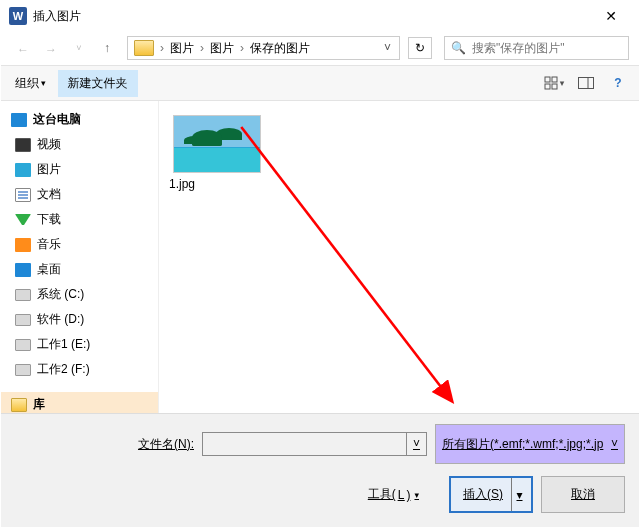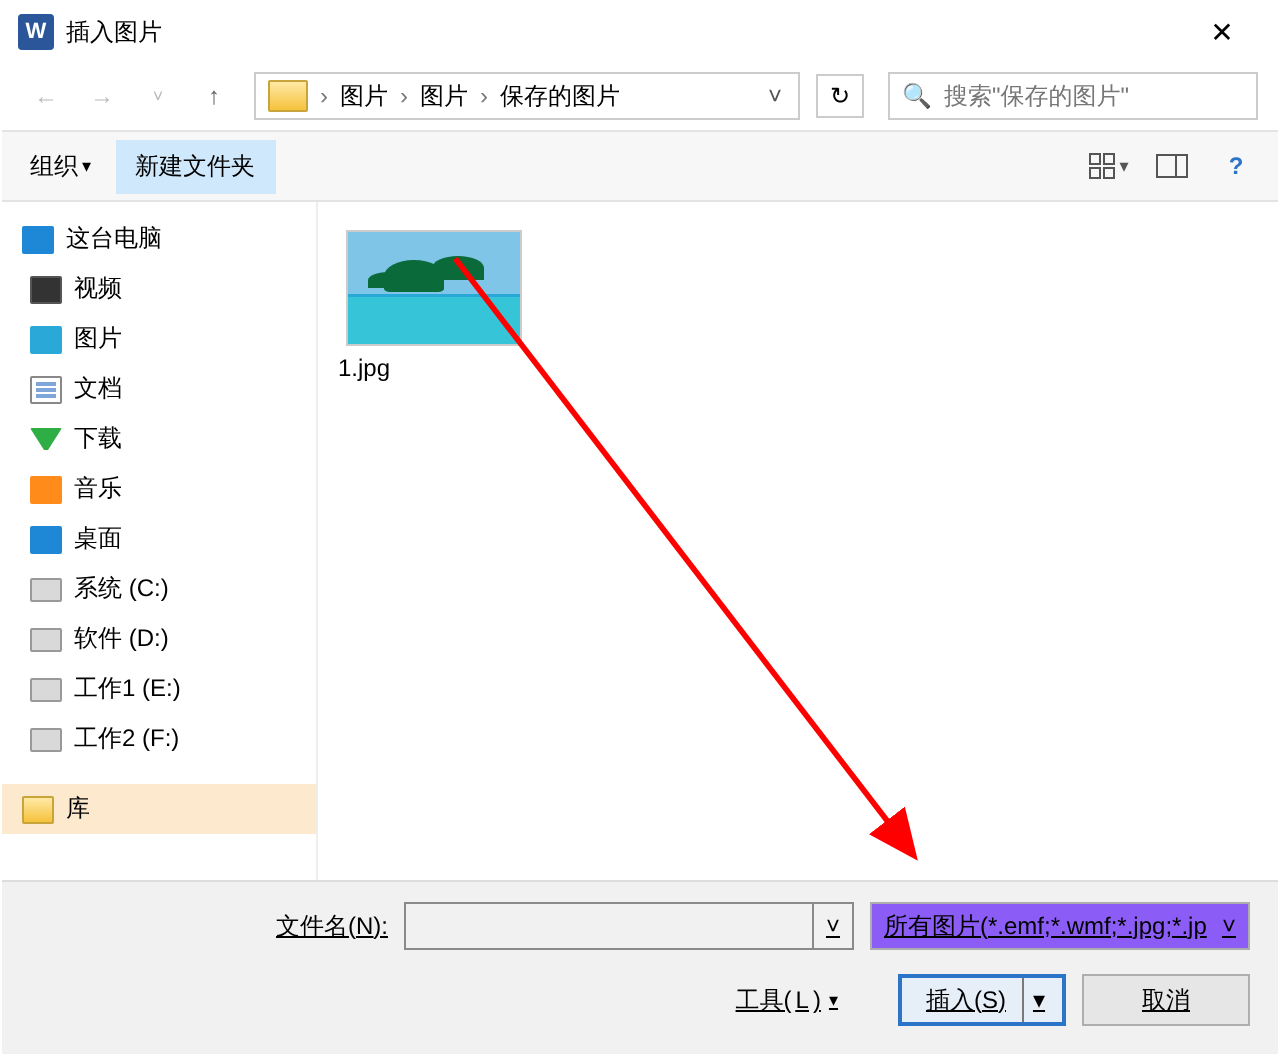--- a/index.html
+++ b/index.html
@@ -23,21 +23,21 @@
   .search .mag { font-size:12px; }
   .toolrow { height:36px; background:#f7f7f7; border-top:1px solid #e3e3e3; border-bottom:1px solid #e3e3e3; display:flex; align-items:center; padding:0 8px; gap:6px;text-align:center; }
   .org { padding:4px 6px; display:flex; align-items:center; gap:2px; }
   .newf { background:#cfe8fb; padding:5px 10px; }
   .spacer { flex:1; }
   .rightico { width:26px; height:24px; display:flex; align-items:center; justify-content:center; color:#555; cursor:pointer; }
   .viewdd::after{content:"▾"; margin-left:2px; font-size:9px;}
   .body { flex:1; display:flex; min-height:0; }
   .sidebar { width:158px; overflow-y:auto; border-right:1px solid #eee; padding-top:6px; }
   .tree-item { display:flex; align-items:center; gap:6px; padding:4px 6px 4px 14px; cursor:pointer; white-space:nowrap; }
-  .tree-item.top { padding-left:10px; }
+  .tree-item.top { padding-left:10px;font-weight:bold; }
   .tree-item.sel { background:#fde9ce; }
   .tree-gap { height:10px; }
   .ic { width:16px; height:14px; border-radius:1px; flex:0 0 16px; }
   .ic.pc { background:#1e87d6; }
   .ic.obj3d { background:#2aa8d8; }
   .ic.video { background:#333; border:1px solid #555; }
   .ic.pics { background:#2aa8d8; }
   .ic.docs { background:#fff; border:1px solid #888; position:relative; }
   .ic.docs::after{content:""; position:absolute; left:2px; top:2px; right:2px; height:2px; background:#7fa6d8; box-shadow:0 3px 0 #7fa6d8,0 6px 0 #7fa6d8;}
   .ic.dl { width:0; height:0; border-left:7px solid transparent; border-right:7px solid transparent; border-top:11px solid #2fae46; background:none; }
@@ -48,23 +48,23 @@
   .content { flex:1; padding:14px 10px; overflow:auto; position:relative; }
   .thumb { width:96px; text-align:left; cursor:pointer; }
   .thumb .img { width:88px; height:58px; border:1px solid #ccc; background:linear-gradient(#7fc5e8 0 55%, #2aa8d8 55% 58%, #35c4d8 58% 100%); position:relative; margin:0 auto 4px; }
   .thumb .img::before{content:""; position:absolute; left:18px; bottom:26px; width:30px; height:16px; background:#0a6a3a; border-radius:50% 50% 10% 10%; box-shadow:22px -4px 0 -2px #0a6a3a, -12px 2px 0 -4px #0a6a3a;}
   .arrow { position:absolute; left:0; top:0; width:100%; height:100%; pointer-events:none; }
   .footer { background:#f1f1f1; padding:10px 14px 14px; display:flex; flex-direction:column; gap:12px; border-top:1px solid #ddd; }
   .fn-row,.bt-row { display:flex; align-items:center; justify-content:flex-end; gap:8px;text-decoration:underline; }
   .fn-label u{text-decoration:underline;}
   .fn-input { width:225px; height:24px; border:1px solid #8a8a8a; display:flex; align-items:center; }
   .fn-input .dd { width:20px; height:100%; border-left:1px solid #8a8a8a; display:flex; align-items:center; justify-content:center; margin-left:auto; }
-  .ft-select { width:190px; height:24px; border:1px solid #adadad; background:#8b5cf6; padding:0 6px; display:flex; align-items:center; white-space:nowrap; overflow:hidden; }
+  .ft-select { width:190px; height:40px; border:1px solid #adadad; background:#c4b5fd; padding:0 6px; display:flex; align-items:center; white-space:nowrap; overflow:hidden; }
   .ft-select::after{content:"˅"; margin-left:auto;}
-  .btn { min-width:84px; height:26px; border:1px solid #aeaeae; background:#e6e6e6; display:flex; align-items:center; justify-content:center; padding:0 8px; cursor:pointer; }
+  .btn { min-width:84px; height:37px; border:1px solid #aeaeae; background:#e6e6e6; display:flex; align-items:center; justify-content:center; padding:0 8px; cursor:pointer; }
   .btn .dd { width:16px; border-left:1px solid #7a7a7a; margin-left:8px; height:100%; display:flex; align-items:center; justify-content:center; }
   .btn.split { padding-right:0; }
   .btn.insert { border:2px solid #2b74c7; background:#e6eef8; }
   .tools-lbl { display:flex; align-items:center; gap:2px; margin-right:22px; }
 </style>
 </head>
 <body>
 
 <div class="window">
 

